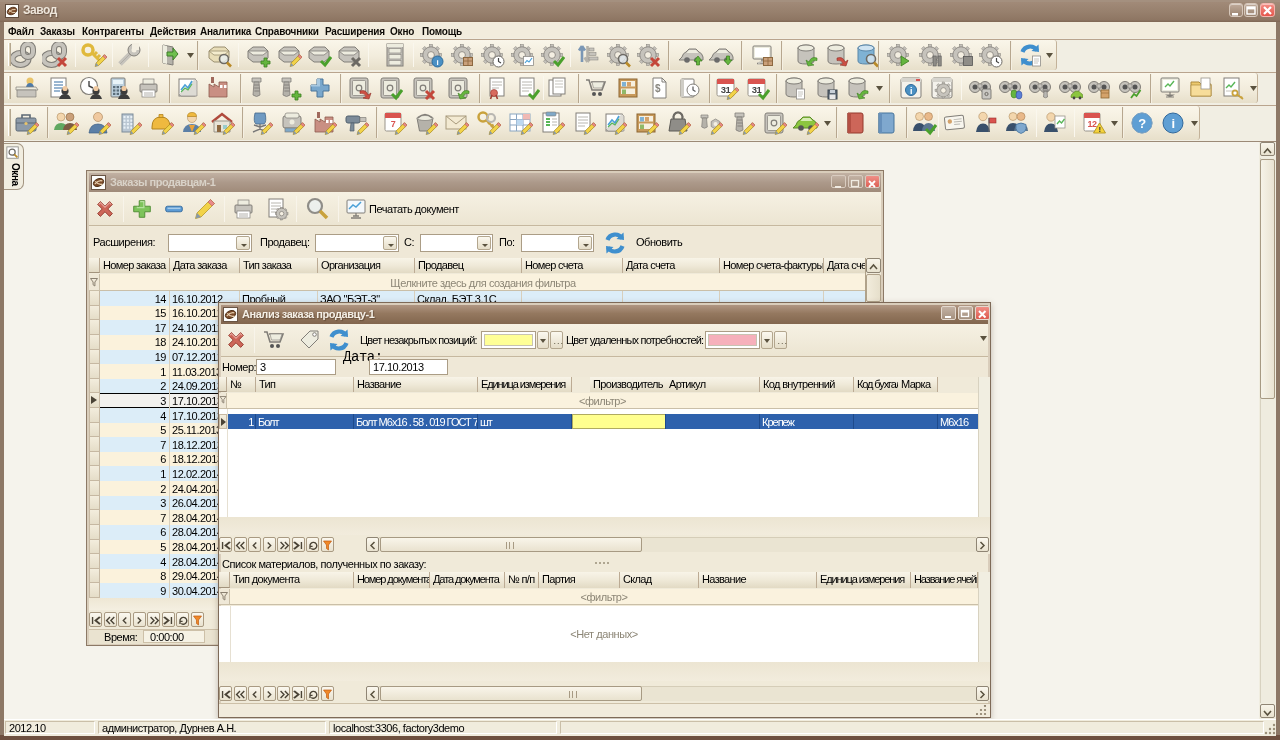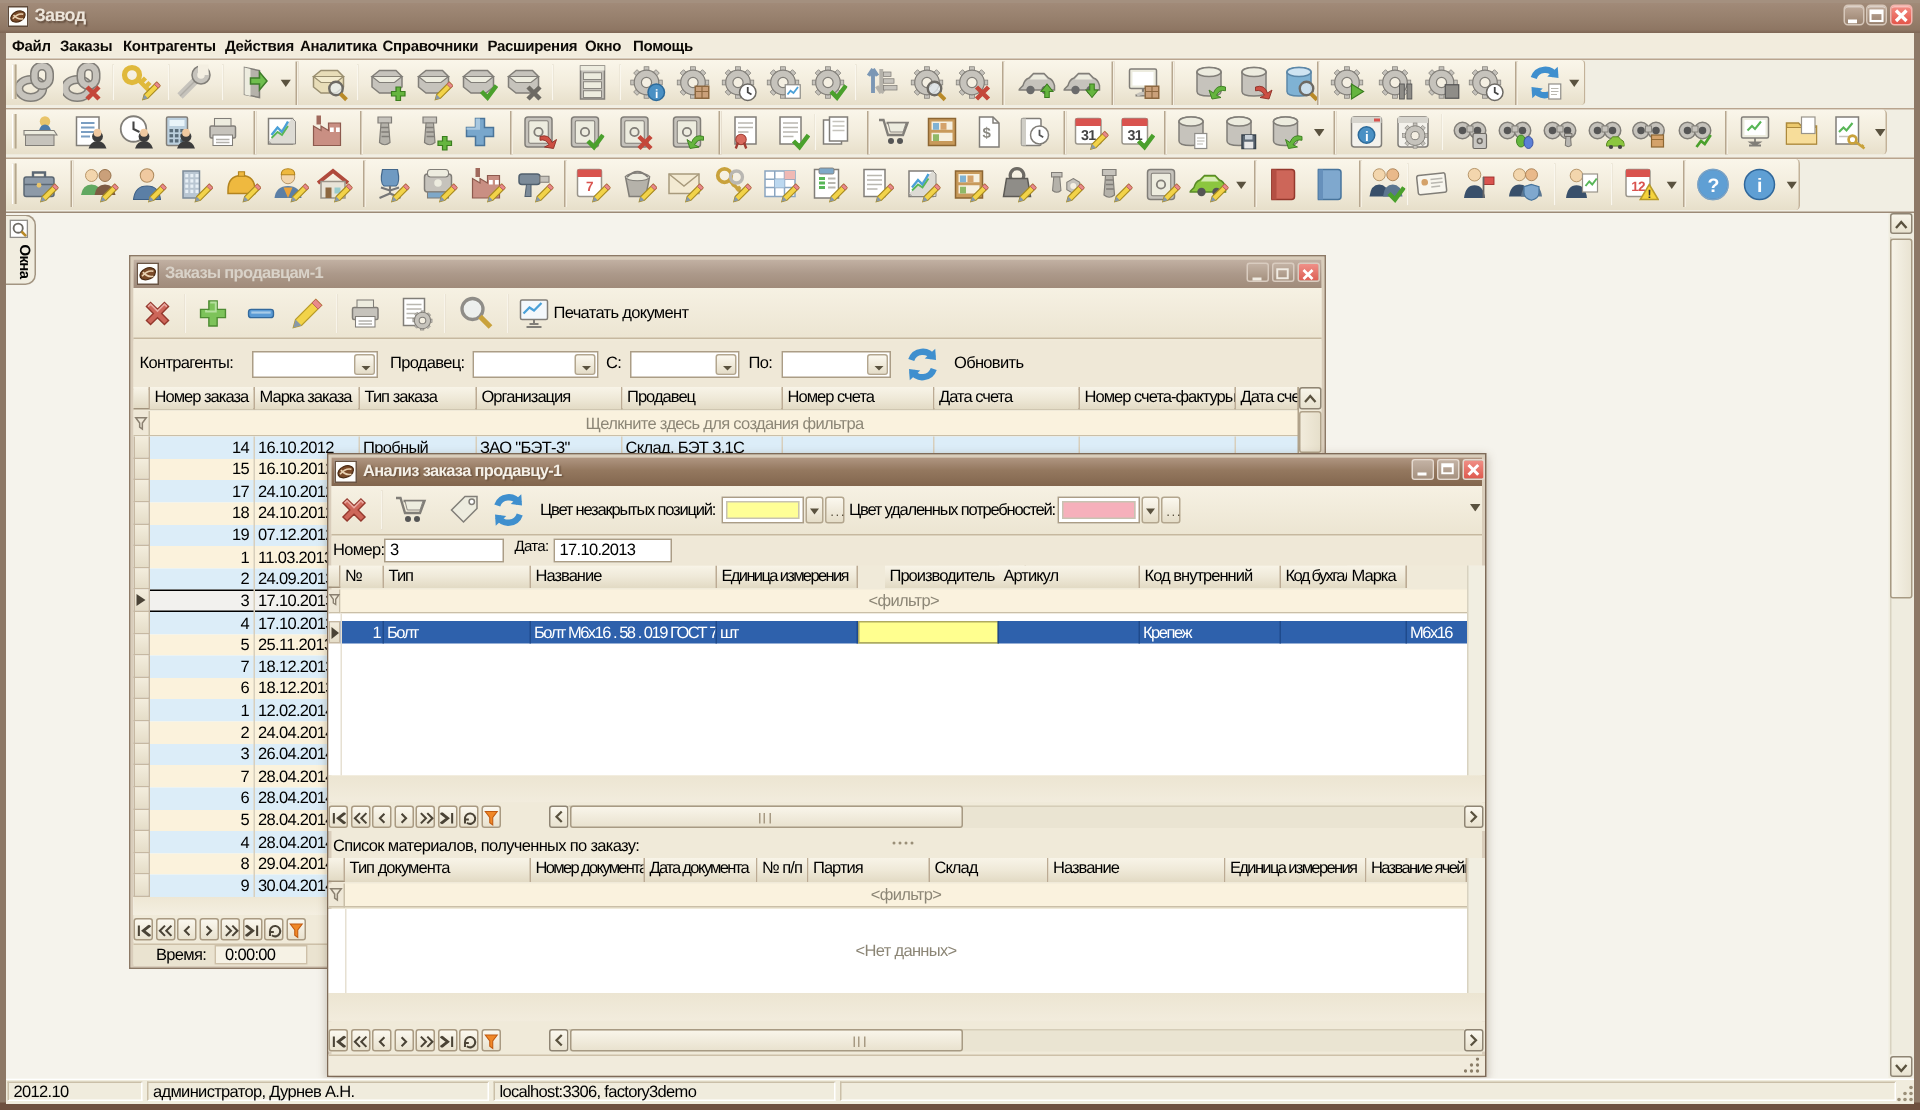--- a/index.html
+++ b/index.html
@@ -1094,21 +1094,21 @@
       <path d="M16 15 L23 22" stroke="#c9a23c" stroke-width="3.5"></path>
     </svg></div>
 <div style="position:absolute;left:338px;top:196px;width:1px;height:26px;background:#c9bca2;border-right:1px solid #f8f4ea;"></div>
 <div class="abs" style="left:343px;top:196px;width:26px;height:26px;"><svg width="26" height="26" viewBox="0 0 26 26">
       <rect x="4" y="4" width="18" height="13" rx="1" fill="#f4f8fb" stroke="#817e78"></rect>
       <path d="M6 13 l4 -4 3 2 5 -5" stroke="#4aa0d8" stroke-width="1.5" fill="none"></path>
       <path d="M13 17 v3 M8 22 h10 M10 20 h6" stroke="#817e78" stroke-width="1.3" fill="none"></path>
     </svg></div>
 <div style="position:absolute;left:369px;top:203px;font-size:11px;color:#000;text-align:right;">Печатать документ</div>
 <div style="position:absolute;left:89px;top:227px;width:792px;height:33px;background:#efe8d7;border-bottom:1px solid #cec1a9;"></div>
-<div style="position:absolute;left:93px;top:236px;font-size:11px;color:#000;">Контрагенты:</div>
+<div style="position:absolute;left:93px;top:236px;font-size:11px;color:#000;">Расширения:</div>
 <div class="combo" style="left:168px;top:234px;width:84px;">
     <div class="btn"></div>
   </div>
 <div style="position:absolute;left:260px;top:236px;font-size:11px;color:#000;">Продавец:</div>
 <div class="combo" style="left:315px;top:234px;width:84px;">
     <div class="btn"></div>
   </div>
 <div style="position:absolute;left:404px;top:236px;font-size:11px;color:#000;">С:</div>
 <div class="combo" style="left:420px;top:234px;width:73px;">
     <div class="btn"></div>
@@ -1121,21 +1121,21 @@
       <path d="M5.5 10 a8 8 0 0 1 14.5 -1.5" fill="none" stroke="#3f8fce" stroke-width="4.2"></path>
       <path d="M21.5 2.5 l0.5 7.5 -7.5 -1 Z" fill="#3f8fce"></path>
       <path d="M20.5 16 a8 8 0 0 1 -14.5 1.5" fill="none" stroke="#3f8fce" stroke-width="4.2"></path>
       <path d="M4.5 23.5 l-0.5 -7.5 7.5 1 Z" fill="#3f8fce"></path>
     </svg></div>
 <div style="position:absolute;left:636px;top:236px;font-size:11px;color:#000;">Обновить</div>
 <div style="position:absolute;left:89px;top:258px;width:11px;height:15px;background:linear-gradient(180deg,#f8f4e8,#e2dac4);border-right:1px solid #bcab94;border-bottom:1px solid #a2937c;"></div>
 <div style="position:absolute;left:100px;top:258px;width:766px;height:15px;border-bottom:1px solid #a2937c;"></div>
 <div style="position:absolute;left:100px;top:258px;width:766px;height:15px;overflow:hidden;">
     <div class="hdrcell" style="left:0px;width:70px;">Номер заказа</div>
-    <div class="hdrcell" style="left:70px;width:70px;">Марка заказа</div>
+    <div class="hdrcell" style="left:70px;width:70px;">Дата заказа</div>
     <div class="hdrcell" style="left:140px;width:78px;">Тип заказа</div>
     <div class="hdrcell" style="left:218px;width:97px;">Организация</div>
     <div class="hdrcell" style="left:315px;width:107px;">Продавец</div>
     <div class="hdrcell" style="left:422px;width:101px;">Номер счета</div>
     <div class="hdrcell" style="left:523px;width:97px;">Дата счета</div>
     <div class="hdrcell" style="left:620px;width:104px;">Номер счета-фактуры</div>
     <div class="hdrcell" style="left:724px;width:42px;">Дата счета</div>
   </div>
 <div style="position:absolute;left:89px;top:274px;width:11px;height:17px;background:#efe8d7;border-right:1px solid #cabfa8;border-bottom:1px solid #cabfa8;">
     <svg width="10" height="12" style="position:absolute;left:0px;top:3px">
@@ -1370,21 +1370,21 @@
     <div style="position:absolute;left:2.5px;top:4px;font-size:9px;letter-spacing:1px;color:#5a523f;">...</div>
   </div>
 <svg class="abs" style="left:980px;top:336px" width="7" height="5">
     <path d="M0 0 h7 l-3.5 5 Z" fill="#5a523f"></path>
   </svg>
 <div style="position:absolute;left:221px;top:358px;width:767px;height:19px;background:#efe8d7;"></div>
 <div style="position:absolute;left:222px;top:361px;font-size:11px;color:#000;">Номер:</div>
 <div style="position:absolute;left:256px;top:359px;width:80px;height:16px;background:#fff;border:1px solid #ab9d86;">
     <div style="position:absolute;left:3px;top:1px;font-size:11px;">3</div>
   </div>
-<div style="position:absolute;left:343px;top:359px;font-size:10px;color:#000;">Дата:</div>
+<div style="position:absolute;left:343px;top:349px;font-size:14px;color:#000;font-family:Liberation Mono, monospace;">Дата:</div>
 <div style="position:absolute;left:369px;top:359px;width:79px;height:16px;background:#fff;border:1px solid #ab9d86;">
     <div style="position:absolute;left:3px;top:1px;font-size:11px;">17.10.2013</div>
   </div>
 <div style="position:absolute;left:219px;top:377px;width:8px;height:15px;background:linear-gradient(180deg,#f8f4e8,#e2dac4);border-right:1px solid #bcab94;border-bottom:1px solid #a2937c;"></div>
 <div style="position:absolute;left:227px;top:377px;width:751px;height:15px;overflow:hidden;">
     <div class="hdrcell" style="left:0px;width:29px;">№</div>
     <div class="hdrcell" style="left:29px;width:98px;">Тип</div>
     <div class="hdrcell" style="left:127px;width:124px;">Название</div>
     <div class="hdrcell" style="left:251px;width:94px;letter-spacing:-1.1px;">Единица измерения</div>
     <div class="hdrcell" style="left:363px;width:94px;">Производитель</div>

